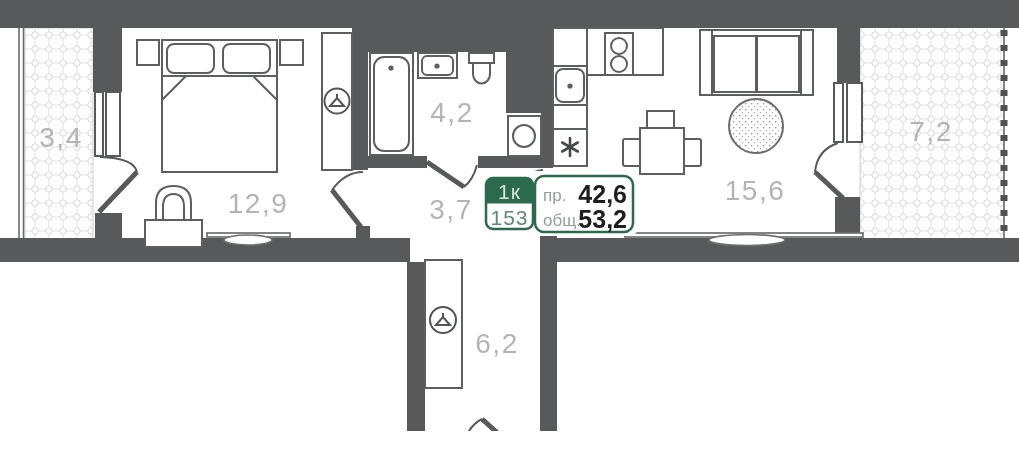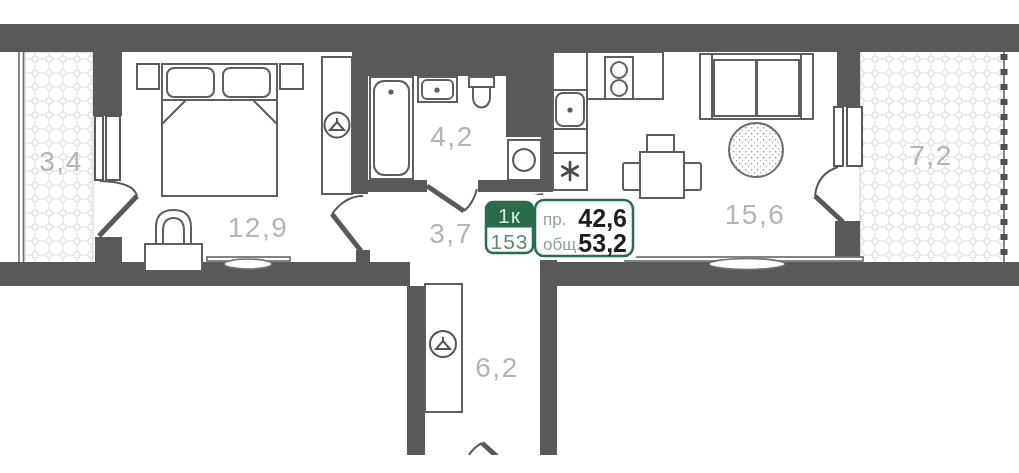--- a/index.html
+++ b/index.html
@@ -1,17 +1,17 @@
 <!DOCTYPE html>
 <html><head>
 <meta charset="utf-8">
 <style>
   html,body{margin:0;padding:0;background:#ffffff;}
   .stage{position:relative;width:1019px;height:431px;background:#fff;overflow:hidden;
-         font-family:"Liberation Sans",sans-serif;margin-top:24px;}
+         font-family:"Liberation Sans",sans-serif;}
   .wall{fill:#58595b;stroke:none;}
   .thinline{stroke:#6a6b6d;stroke-width:1.6;fill:none;}
   .furn{fill:#ffffff;stroke:#5d5e60;stroke-width:2;}
   .furn-thin{fill:#ffffff;stroke:#6e6f71;stroke-width:1.7;}
   .door-arc{fill:none;stroke:#58595b;stroke-width:2;}
   .door-leaf{stroke:#58595b;stroke-width:5;fill:none;stroke-linecap:butt;}
   .win{fill:#ffffff;stroke:#58595b;stroke-width:2;}
   .room-label{font-size:28px;fill:#b4b4b4;letter-spacing:1.5px;}
   .badge-outer{fill:#ffffff;}
   .badge-num{font-size:25px;font-weight:bold;fill:#1e1e1e;}

